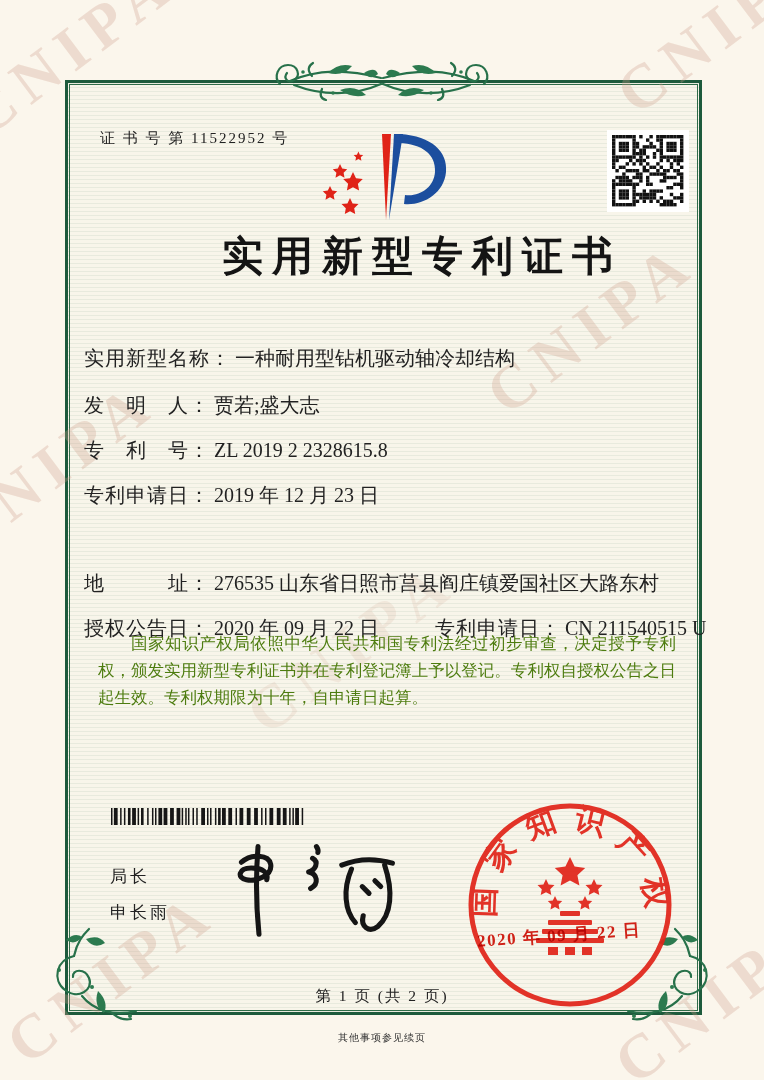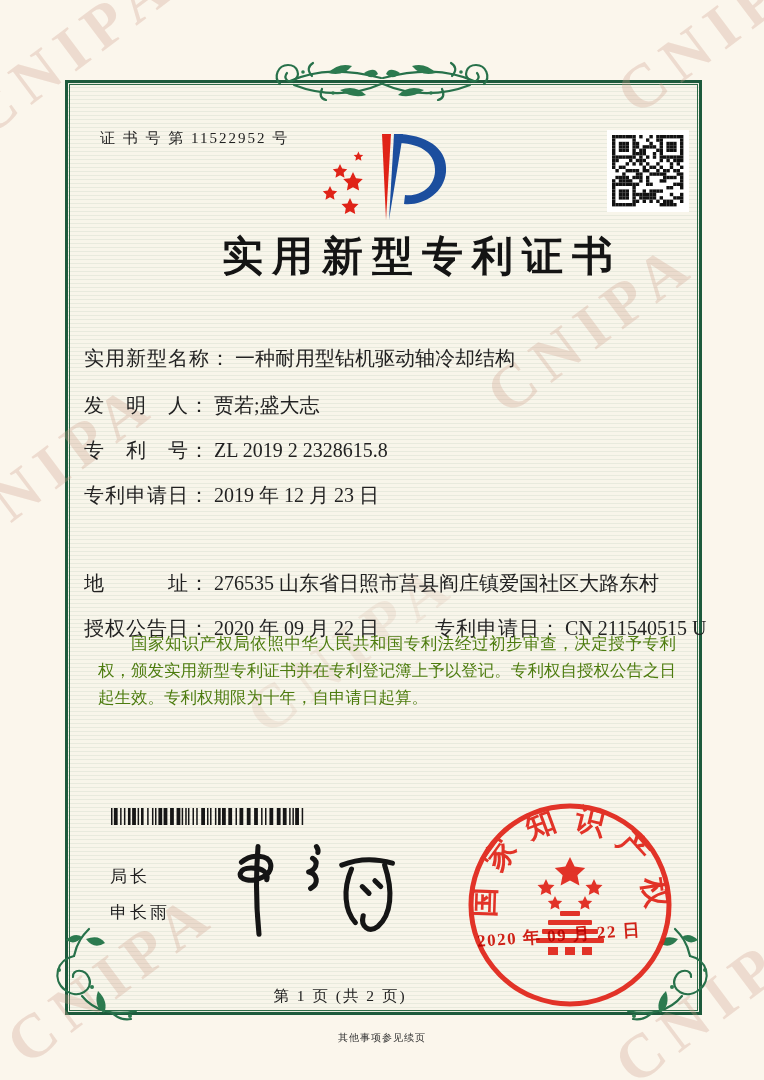--- a/index.html
+++ b/index.html
@@ -29,21 +29,21 @@
   .r6{top:592px;display:flex;gap:56px;}
   .paras{position:absolute;left:98px;top:631px;width:578px;font-size:16.5px;
          line-height:26.8px;text-align:justify;color:#4d7c0f;}
   .paras p{margin:0;text-indent:2em;}
   .barcode{position:absolute;left:110px;top:808px;}
   .signer{position:absolute;left:110px;top:859px;font-size:17px;letter-spacing:3px;line-height:36px;}
   .signature{position:absolute;left:212px;top:833px;}
   .seal{position:absolute;left:464px;top:799px;z-index:4;mix-blend-mode:multiply;opacity:.93;}
   .sealdate{position:absolute;left:477px;top:924px;z-index:5;color:#cf2117;font-weight:bold;
             font-size:17px;letter-spacing:1.5px;transform:rotate(-4deg);mix-blend-mode:multiply;}
-  .pageinfo{position:absolute;left:0;top:986px;width:680px;text-align:center;
+  .pageinfo{position:absolute;left:0;top:986px;width:764px;text-align:center;
             font-size:15.5px;letter-spacing:2px;}
   .note{position:absolute;left:0;top:1031px;width:764px;text-align:center;font-size:10px;letter-spacing:1px;color:#333;}
   .green-stroke{stroke:#27714a;fill:none;stroke-width:2.2;stroke-linecap:round;}
   .green-fill{fill:#2c7a4f;stroke:none;}
 </style>
 </head>
 <body>
 
 <div class="page">
 

